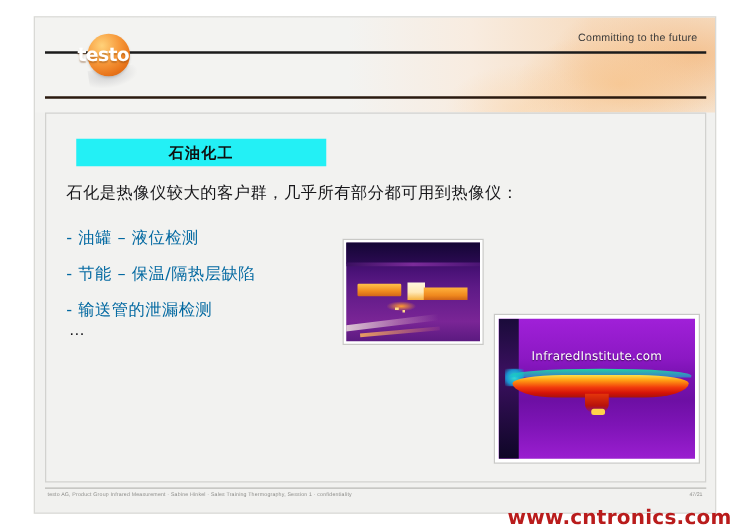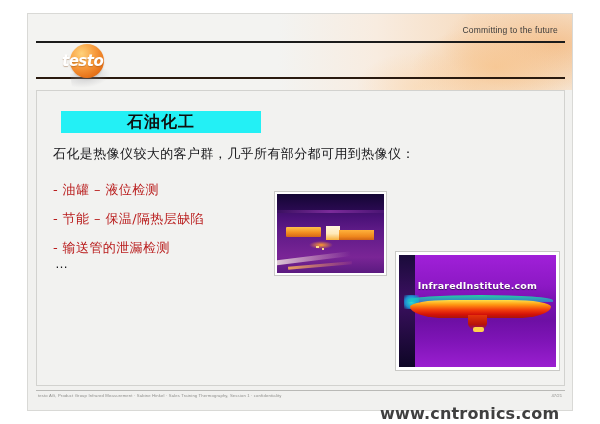--- a/index.html
+++ b/index.html
@@ -37,21 +37,21 @@
     background:#2a1a0f;
   }
   .tagline{
     position:absolute;right:14px;top:11px;
     font-size:8.5px;color:#3a3a3a;letter-spacing:.2px;
     font-family:"Liberation Sans", sans-serif;
   }
 
   
   .logo{
-    position:absolute;left:30px;top:30px;width:56px;height:44px;font-style:italic;
+    position:absolute;left:30px;top:13px;width:56px;height:44px;
   }
   .logo .ball{
     position:absolute;left:12px;top:0px;width:34px;height:34px;border-radius:50%;
     background:radial-gradient(circle at 34% 28%, #ffd27a 0%, #f79a3c 42%, #e8741a 72%, #c85a10 100%);
     box-shadow:0 1px 2px rgba(0,0,0,.15);
   }
   .logo .ballshadow{
     position:absolute;left:13px;top:27px;width:40px;height:16px;
     background:radial-gradient(ellipse at 40% 30%, rgba(160,160,165,.45), rgba(160,160,165,0) 70%);
     transform:rotate(-8deg);
@@ -79,34 +79,34 @@
     border:1px solid #d2d2cf;
     box-sizing:border-box;
   }
 
   .sectionbox{
     position:absolute;left:24px;top:20px;width:200px;height:22px;
     background:#23f0f5;
     display:flex;align-items:center;justify-content:center;
   }
   .sectionbox span{
-    font-size:16px;color:#101010;font-weight:bold;
+    font-size:12px;color:#101010;font-weight:bold;
     font-family:Liberation Mono, monospace;
     letter-spacing:1px;
   }
 
   .lead{
     position:absolute;left:16px;top:54px;
     font-size:13px;color:#17171a;
     font-family:"DejaVu Sans","Liberation Sans",sans-serif;
     letter-spacing:.4px;
   }
   .bullets{
     position:absolute;left:16px;top:90px;
-    font-size:13px;color:#b91c1c;
+    font-size:13px;color:#0369a1;
     font-family:"DejaVu Sans","Liberation Sans",sans-serif;
   }
   .bullets div{margin-bottom:11px;letter-spacing:.4px;}
   .ellipsis{
     position:absolute;left:18px;top:165px;
     font-size:13px;color:#17171a;letter-spacing:2px;
   }
 
   
   .thermal1{
@@ -181,21 +181,21 @@
   .t2-spot{
     position:absolute;left:47%;top:64%;width:7%;height:5%;
     background:#ffd24a;border-radius:2px;
   }
   .t2-blob{
     position:absolute;left:3%;top:36%;width:10%;height:12%;
     background:radial-gradient(ellipse at center,#33e0d0,#1b8fd0 60%,rgba(20,60,140,0));
   }
   .t2-label{
     position:absolute;left:0;top:22%;width:100%;text-align:center;
-    color:#ffffff;font-size:9.5px;font-weight:bold;
+    color:#ffffff;font-size:9.5px;font-weight:normal;
     font-family:"DejaVu Sans","Liberation Sans",sans-serif;
     letter-spacing:.2px;
     text-shadow:0 1px 1px rgba(0,0,0,.55);
   }
 
   
   .footer-rule{
     position:absolute;left:8px;top:376px;width:529px;height:1px;background:#b9b9b6;
   }
   .footer{
@@ -205,22 +205,22 @@
     white-space:nowrap;
   }
   .footer-page{
     position:absolute;right:10px;top:379px;
     font-size:4.2px;color:#8e8e8b;
     font-family:"Liberation Sans", sans-serif;
   }
 
   
   .watermark{
-    position:absolute;left:380px;top:404px;
-    font-size:16px;color:#404040;font-weight:bold;
+    position:absolute;left:406px;top:404px;
+    font-size:16px;color:#b91c1c;font-weight:bold;
     font-family:"DejaVu Sans","Liberation Sans",sans-serif;
     letter-spacing:.2px;
   }
 </style>
 </head>
 <body>
 
 <div id="stage">
 
   <div class="slide">

